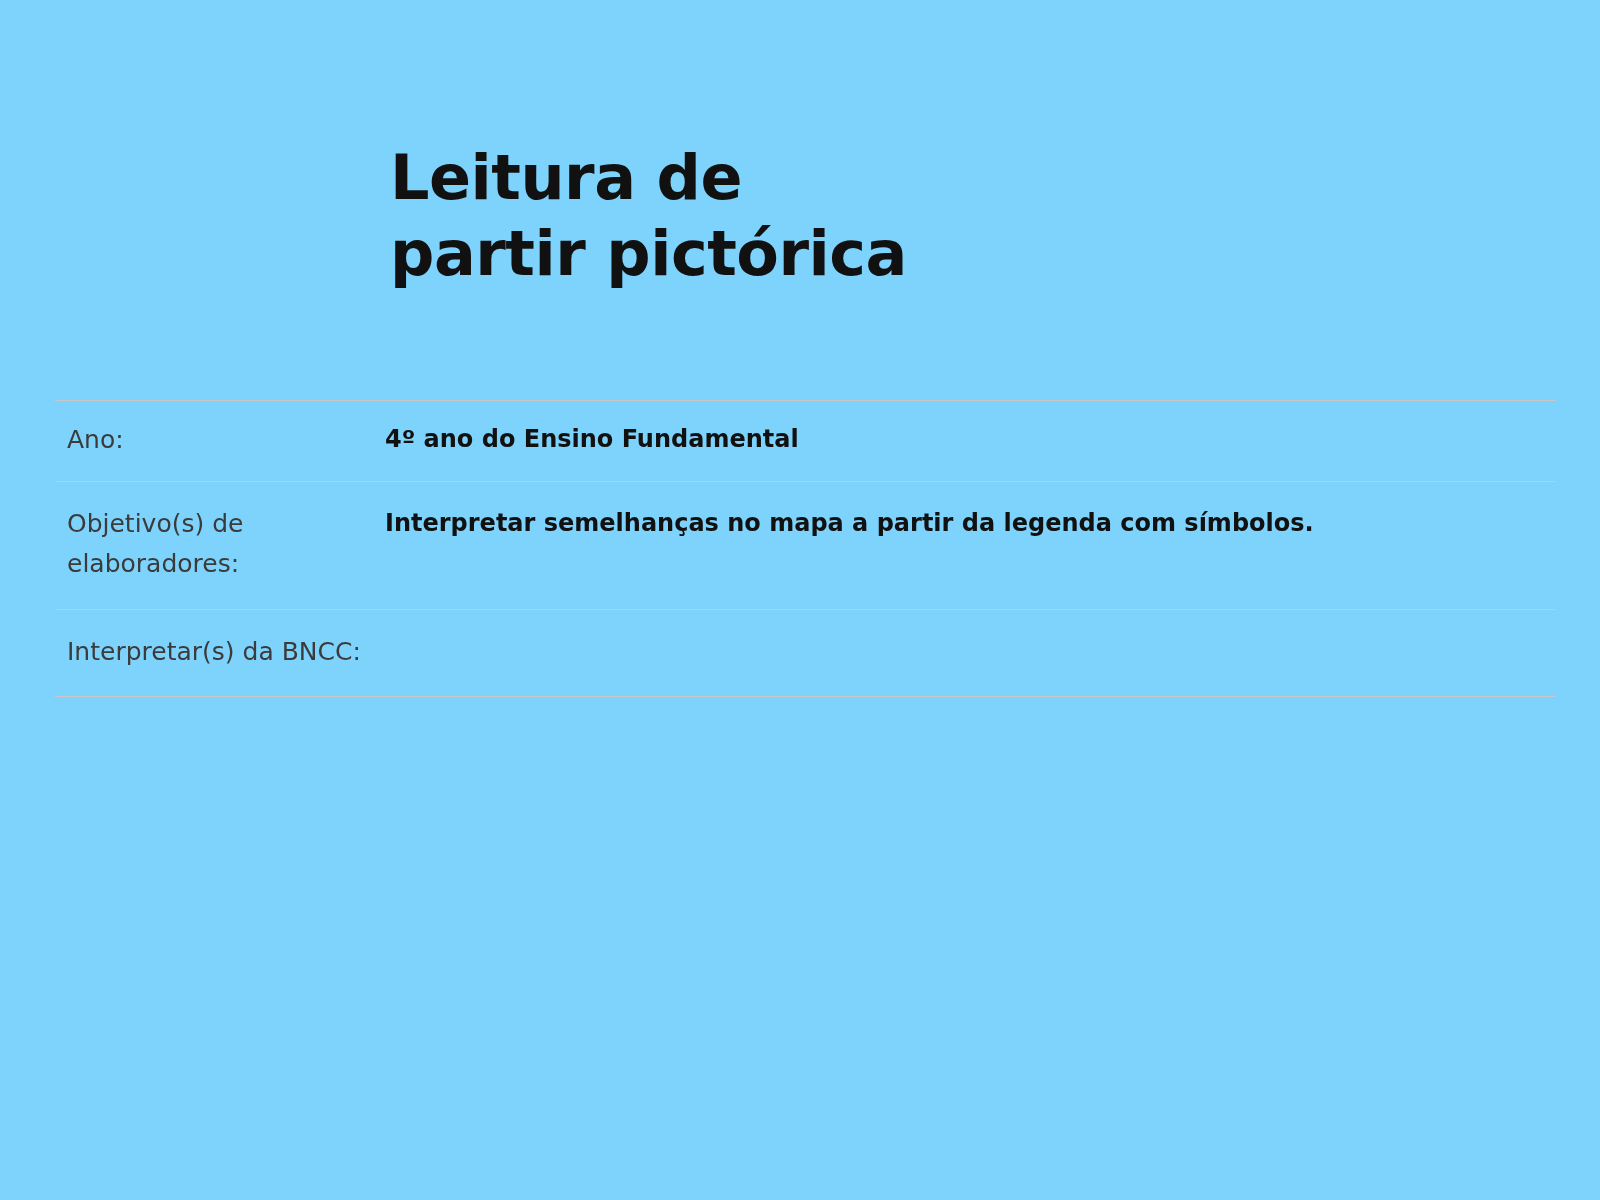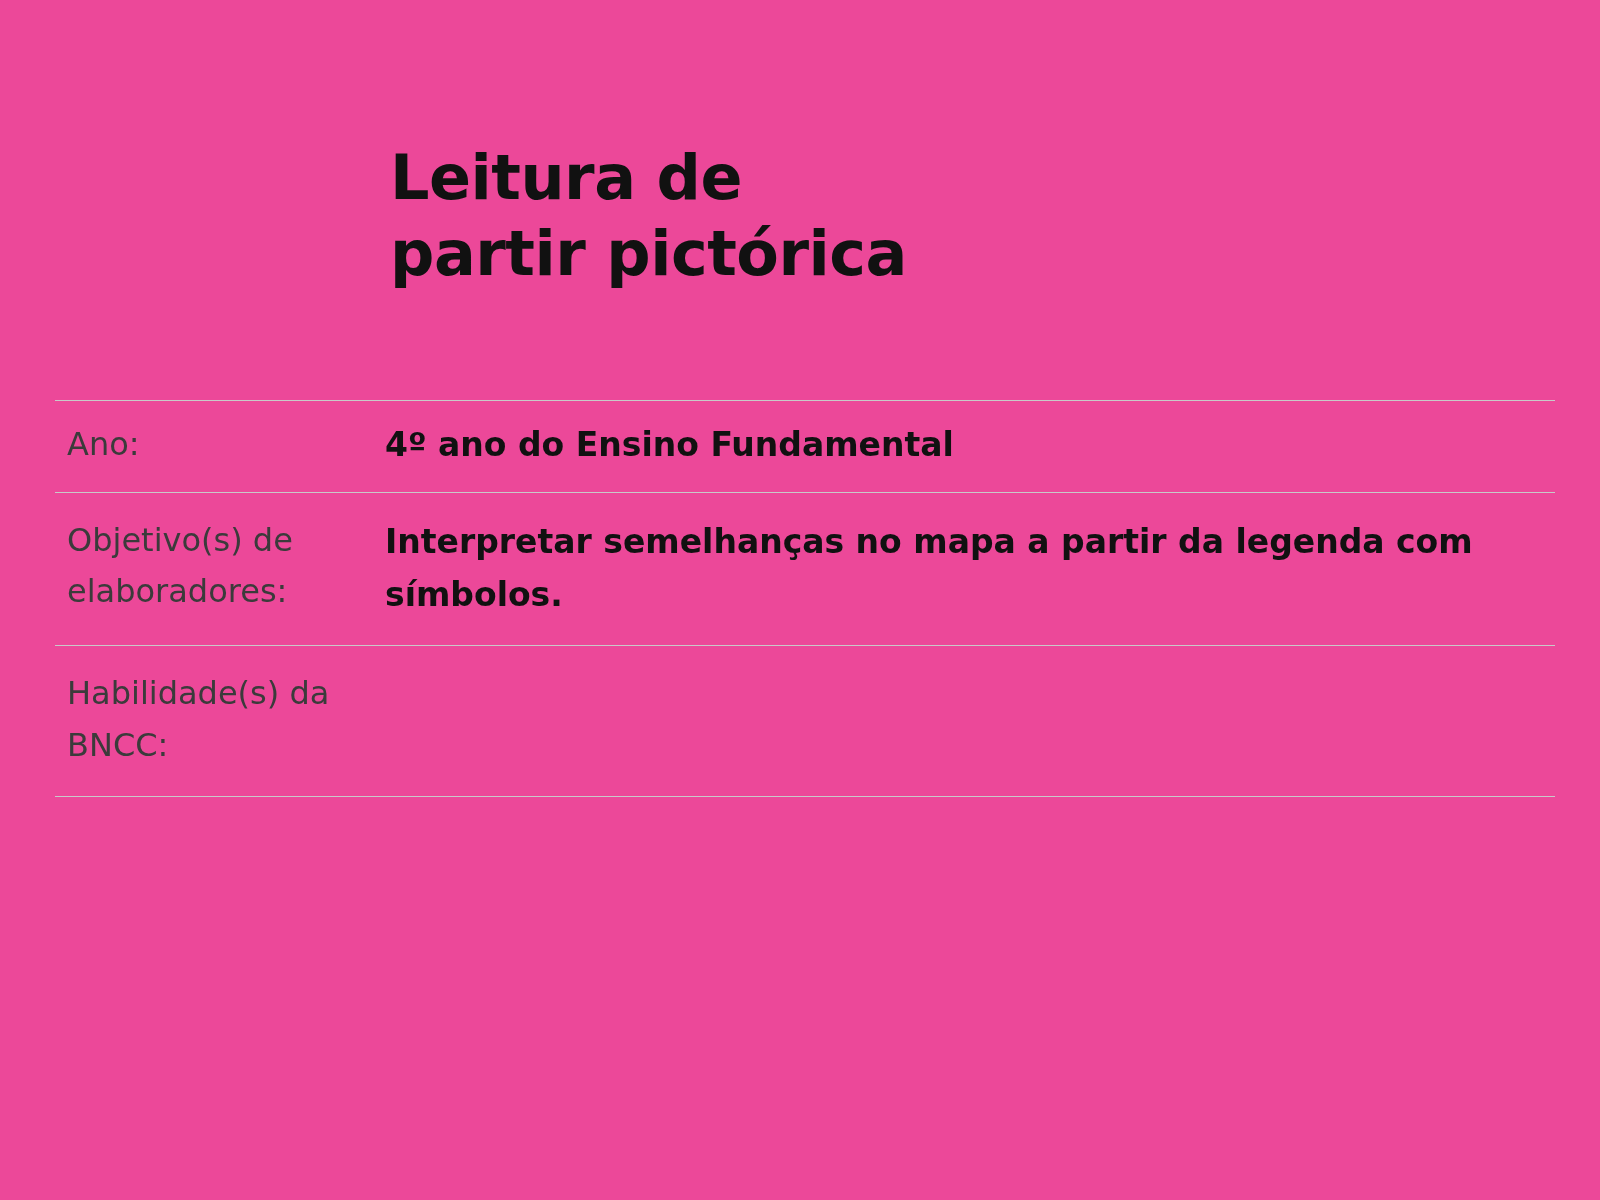--- a/index.html
+++ b/index.html
@@ -13,21 +13,21 @@
     height: 1200px;
     font-family: "DejaVu Sans", sans-serif;
     color: #1a1a1a;
     overflow: hidden;
   }
   .slide {
     position: relative;
     width: 1600px;
     height: 1200px;
     box-sizing: border-box;
-    background: #ec4899;
+    background: #7dd3fc;
   }
   .title-block {
     position: absolute;
     left: 390px;
     top: 140px;
     width: 1120px;
   }
   .title-line {
     font-size: 62px;
     font-weight: 700;
@@ -47,30 +47,30 @@
     border-top: 1.6px solid #c9c9c9;
     padding: 22px 0 24px 0;
     box-sizing: border-box;
   }
   .row:last-child {
     border-bottom: 1.6px solid #c9c9c9;
   }
   .cell-label {
     width: 330px;
     flex: 0 0 330px;
-    font-size: 32px;
+    font-size: 25px;
     font-weight: 400;
     line-height: 1.62;
     color: #3b3b3b;
     padding-left: 12px;
     box-sizing: border-box;
   }
   .cell-value {
     flex: 1 1 auto;
-    font-size: 33px;
+    font-size: 24px;
     font-weight: 700;
     line-height: 1.62;
     color: #111111;
     padding-right: 60px;
     box-sizing: border-box;
   }
   .row-ano .cell-label,
   .row-ano .cell-value { line-height: 1.35; }
 </style>
 </head>
@@ -89,18 +89,18 @@
       <div class="cell-label">Ano:</div>
       <div class="cell-value">4º ano do Ensino Fundamental</div>
     </div>
 
     <div class="row">
       <div class="cell-label">Objetivo(s) de elaboradores:</div>
       <div class="cell-value">Interpretar semelhanças no mapa a partir da legenda com símbolos.</div>
     </div>
 
     <div class="row">
-      <div class="cell-label">Habilidade(s) da BNCC:</div>
+      <div class="cell-label">Interpretar(s) da BNCC:</div>
     </div>
 
   </div>
 
 </div>
 
 </body></html>

